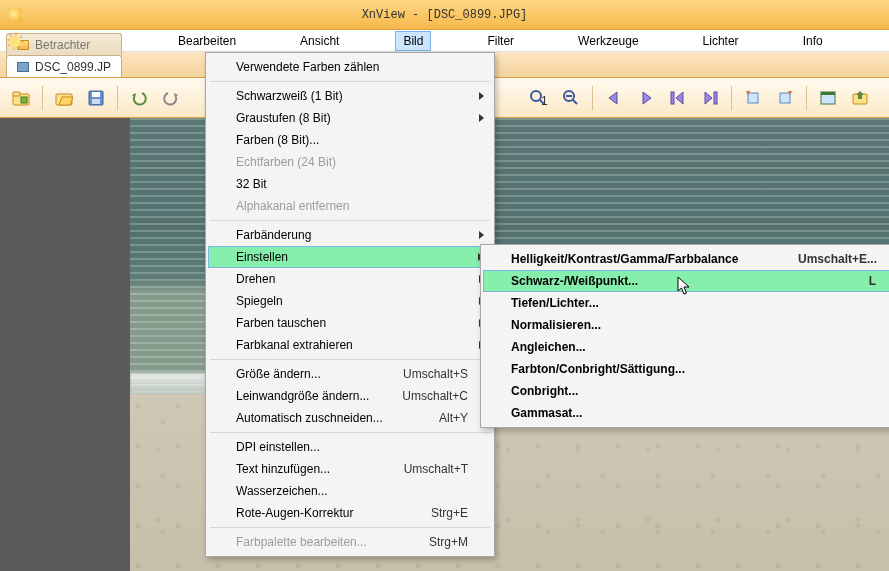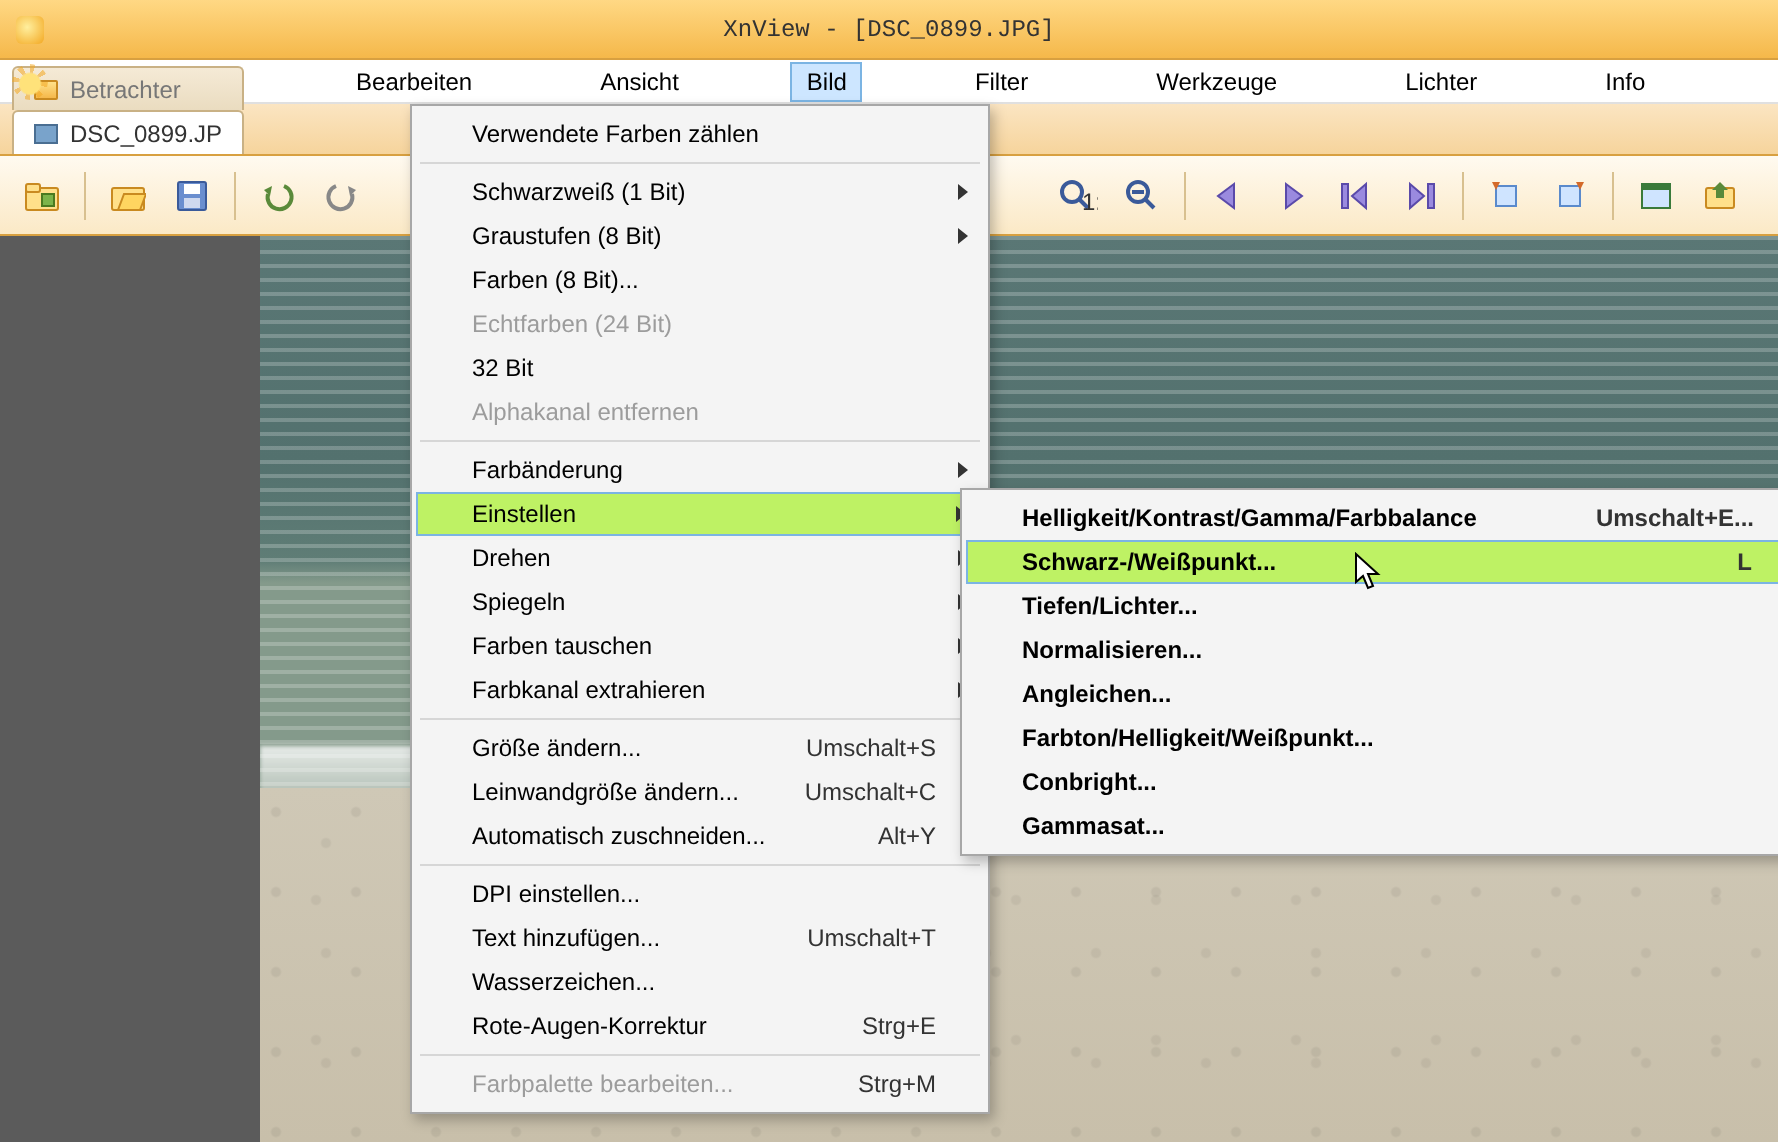--- a/index.html
+++ b/index.html
@@ -34,21 +34,21 @@
 .foam { position: absolute; left:0; right:0; top: 255px; height: 26px; background: linear-gradient(rgba(255,255,255,.8), rgba(240,240,235,.4)); filter: blur(1px); }
 .sand { position: absolute; left:0; right:0; top: 276px; bottom:0; background:
  radial-gradient(circle at 20% 30%, rgba(0,0,0,.06) 0 2px, transparent 3px),
  radial-gradient(circle at 60% 50%, rgba(0,0,0,.05) 0 2px, transparent 3px),
  radial-gradient(circle at 40% 80%, rgba(0,0,0,.05) 0 2px, transparent 3px),
  linear-gradient(#cfc8b6, #c8bfaa); background-size: 40px 40px, 55px 55px, 70px 70px, auto; }
 
 .dropdown { position: absolute; background: #f4f4f4; border: 1px solid #a7a7a7; box-shadow: 2px 3px 6px rgba(0,0,0,.25); padding: 3px 2px; }
 .dropdown .row { height: 22px; display: flex; align-items: center; padding: 0 24px 0 28px; position: relative; white-space: nowrap; cursor: default; }
 .dropdown .row.disabled { color: #9c9c9c; }
-.dropdown .row.highlight { background: #bef264; border: 1px solid #7bb4e3; padding: 0 23px 0 27px; height: 22px; }
+.dropdown .row.highlight { background: #86efac; border: 1px solid #7bb4e3; padding: 0 23px 0 27px; height: 22px; }
 .dropdown .row .shortcut { position: absolute; right: 24px; color: #333; }
 .dropdown .row .arrow { position: absolute; right: 8px; width: 0; height: 0; border-top: 4px solid transparent; border-bottom: 4px solid transparent; border-left: 5px solid #333; }
 .dropdown .sep { height: 1px; background: #d6d6d6; margin: 3px 2px; }
 
 #menu1 { left: 205px; top: 52px; width: 290px; }
 #menu2 { left: 480px; top: 244px; width: 424px; font-weight: bold; }
 
 .cursor { position: absolute; left: 677px; top: 276px; width: 14px; height: 20px; pointer-events: none; z-index: 999; }
 
 svg { display: block; }
@@ -295,21 +295,21 @@
     <div class="row">
       <span>Tiefen/Lichter...</span>
     </div>
     <div class="row">
       <span>Normalisieren...</span>
     </div>
     <div class="row">
       <span>Angleichen...</span>
     </div>
     <div class="row">
-      <span>Farbton/Helligkeit/Weißpunkt...</span>
+      <span>Farbton/Conbright/Sättigung...</span>
     </div>
     <div class="row">
       <span>Conbright...</span>
     </div>
     <div class="row">
       <span>Gammasat...</span>
     </div>
   </div>
 
 <svg class="cursor" viewBox="0 0 14 20">

